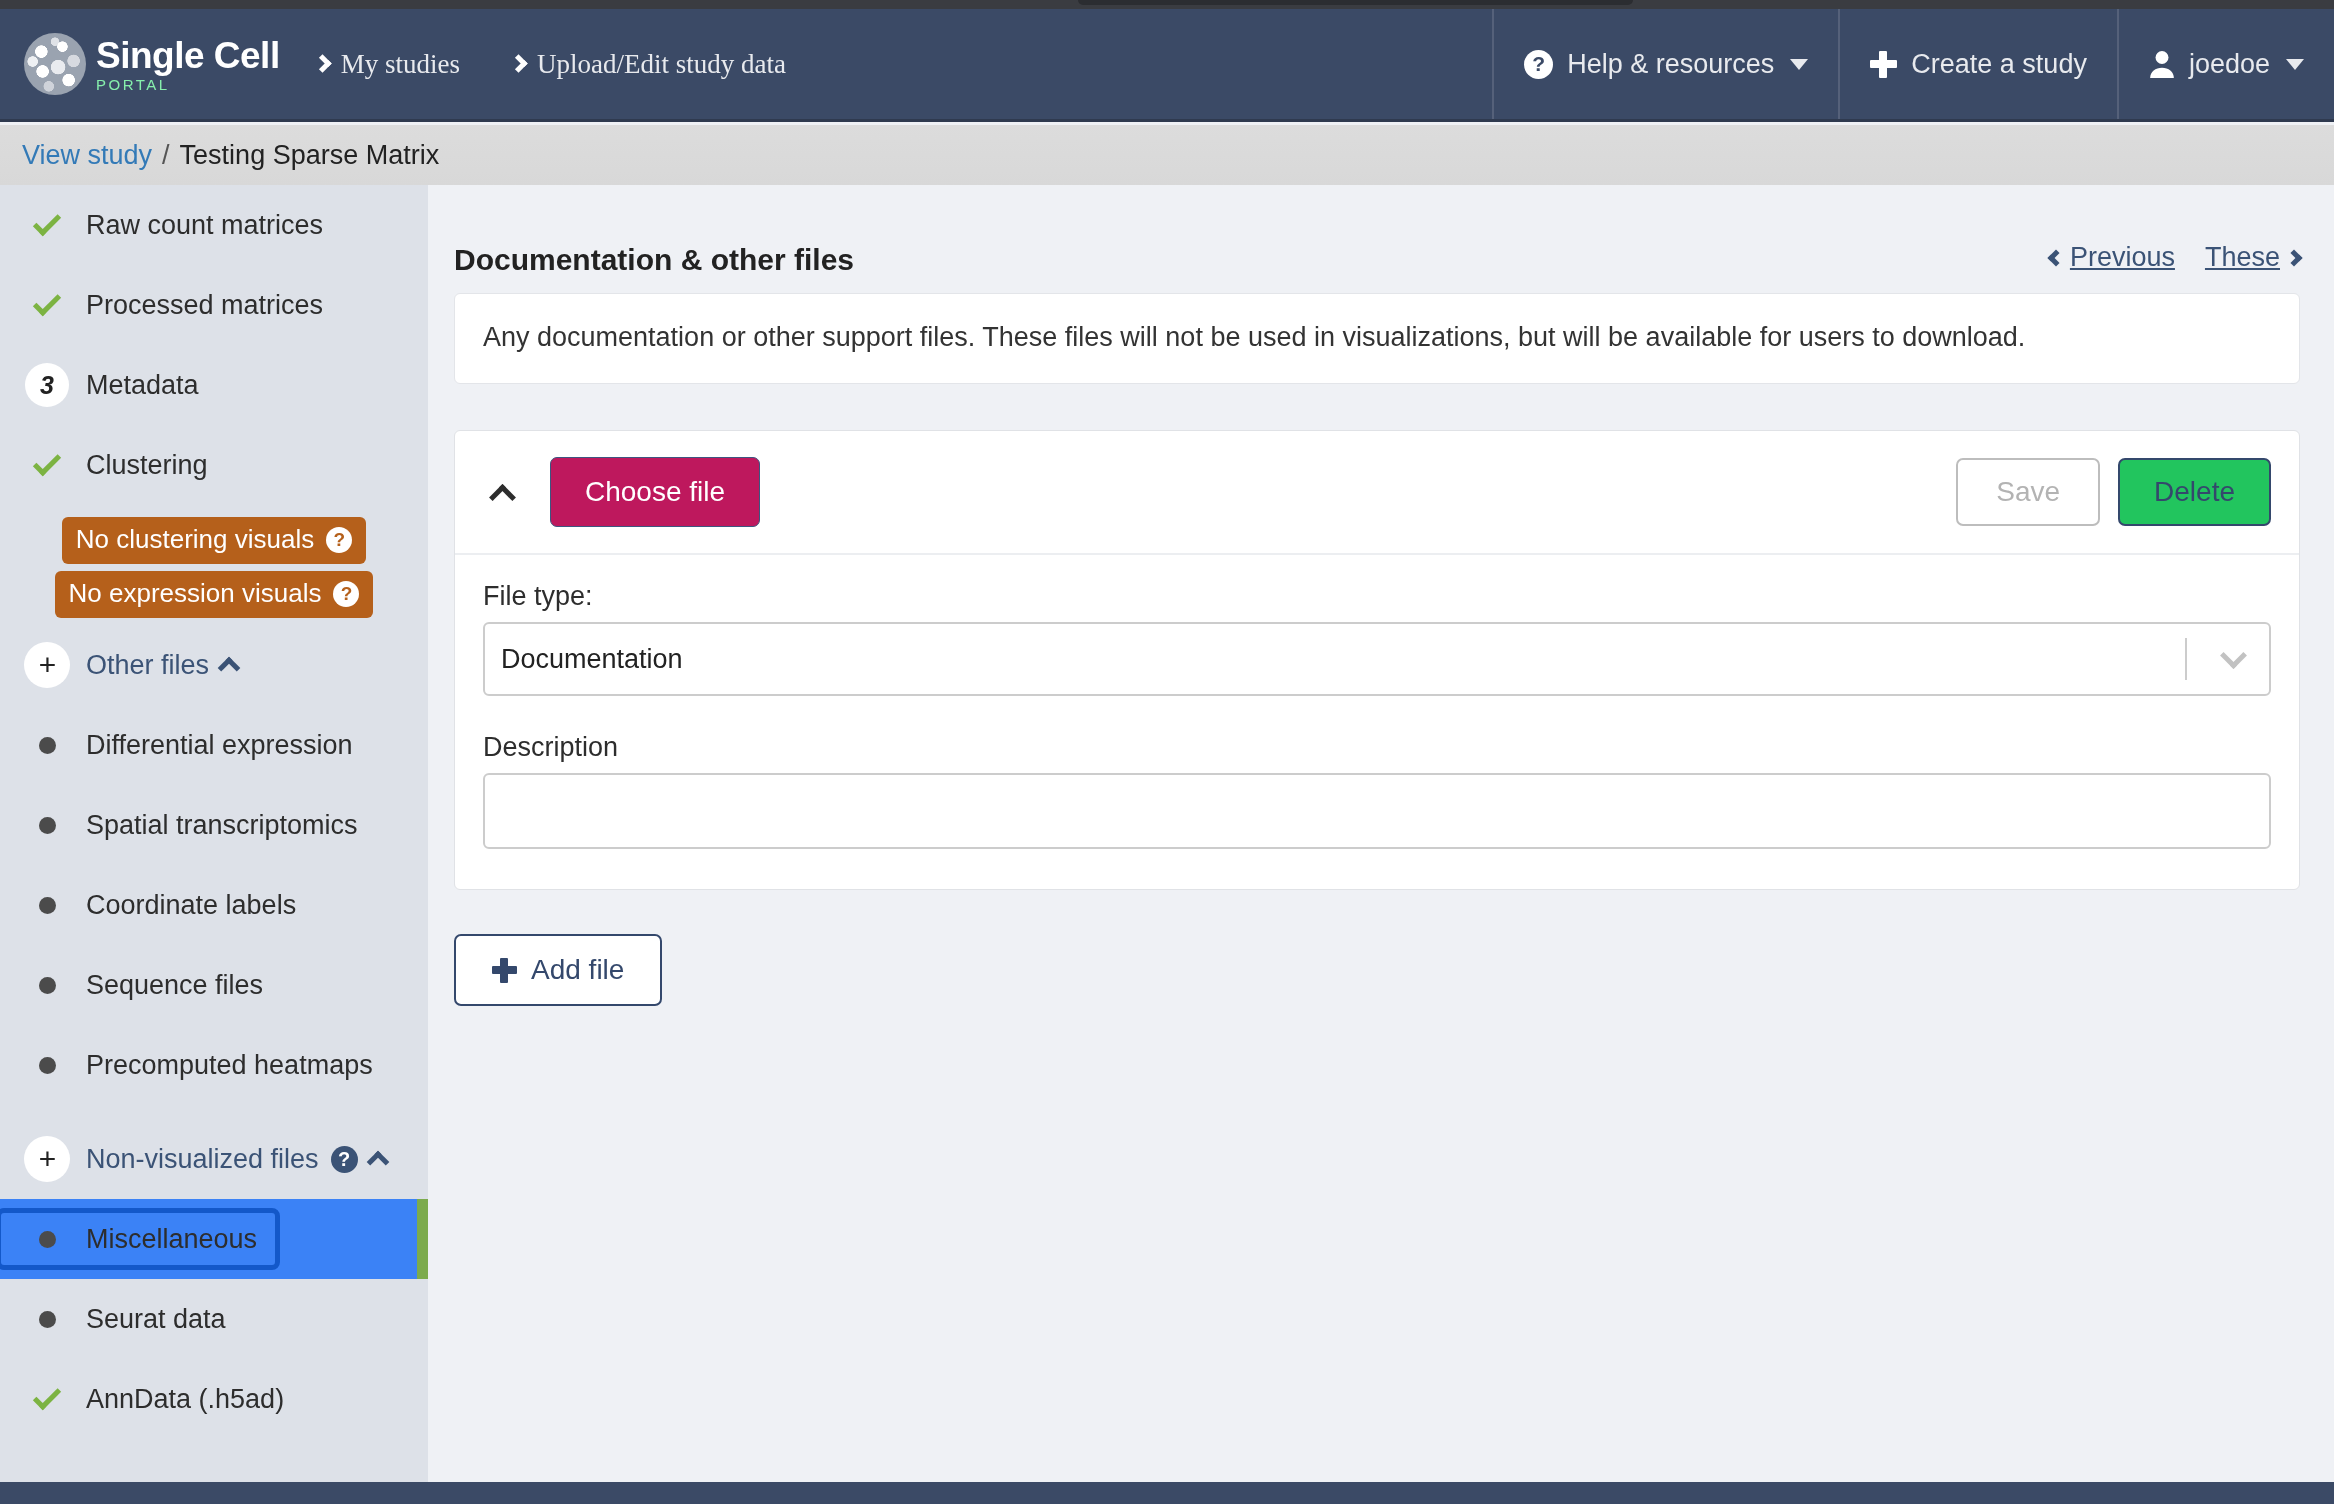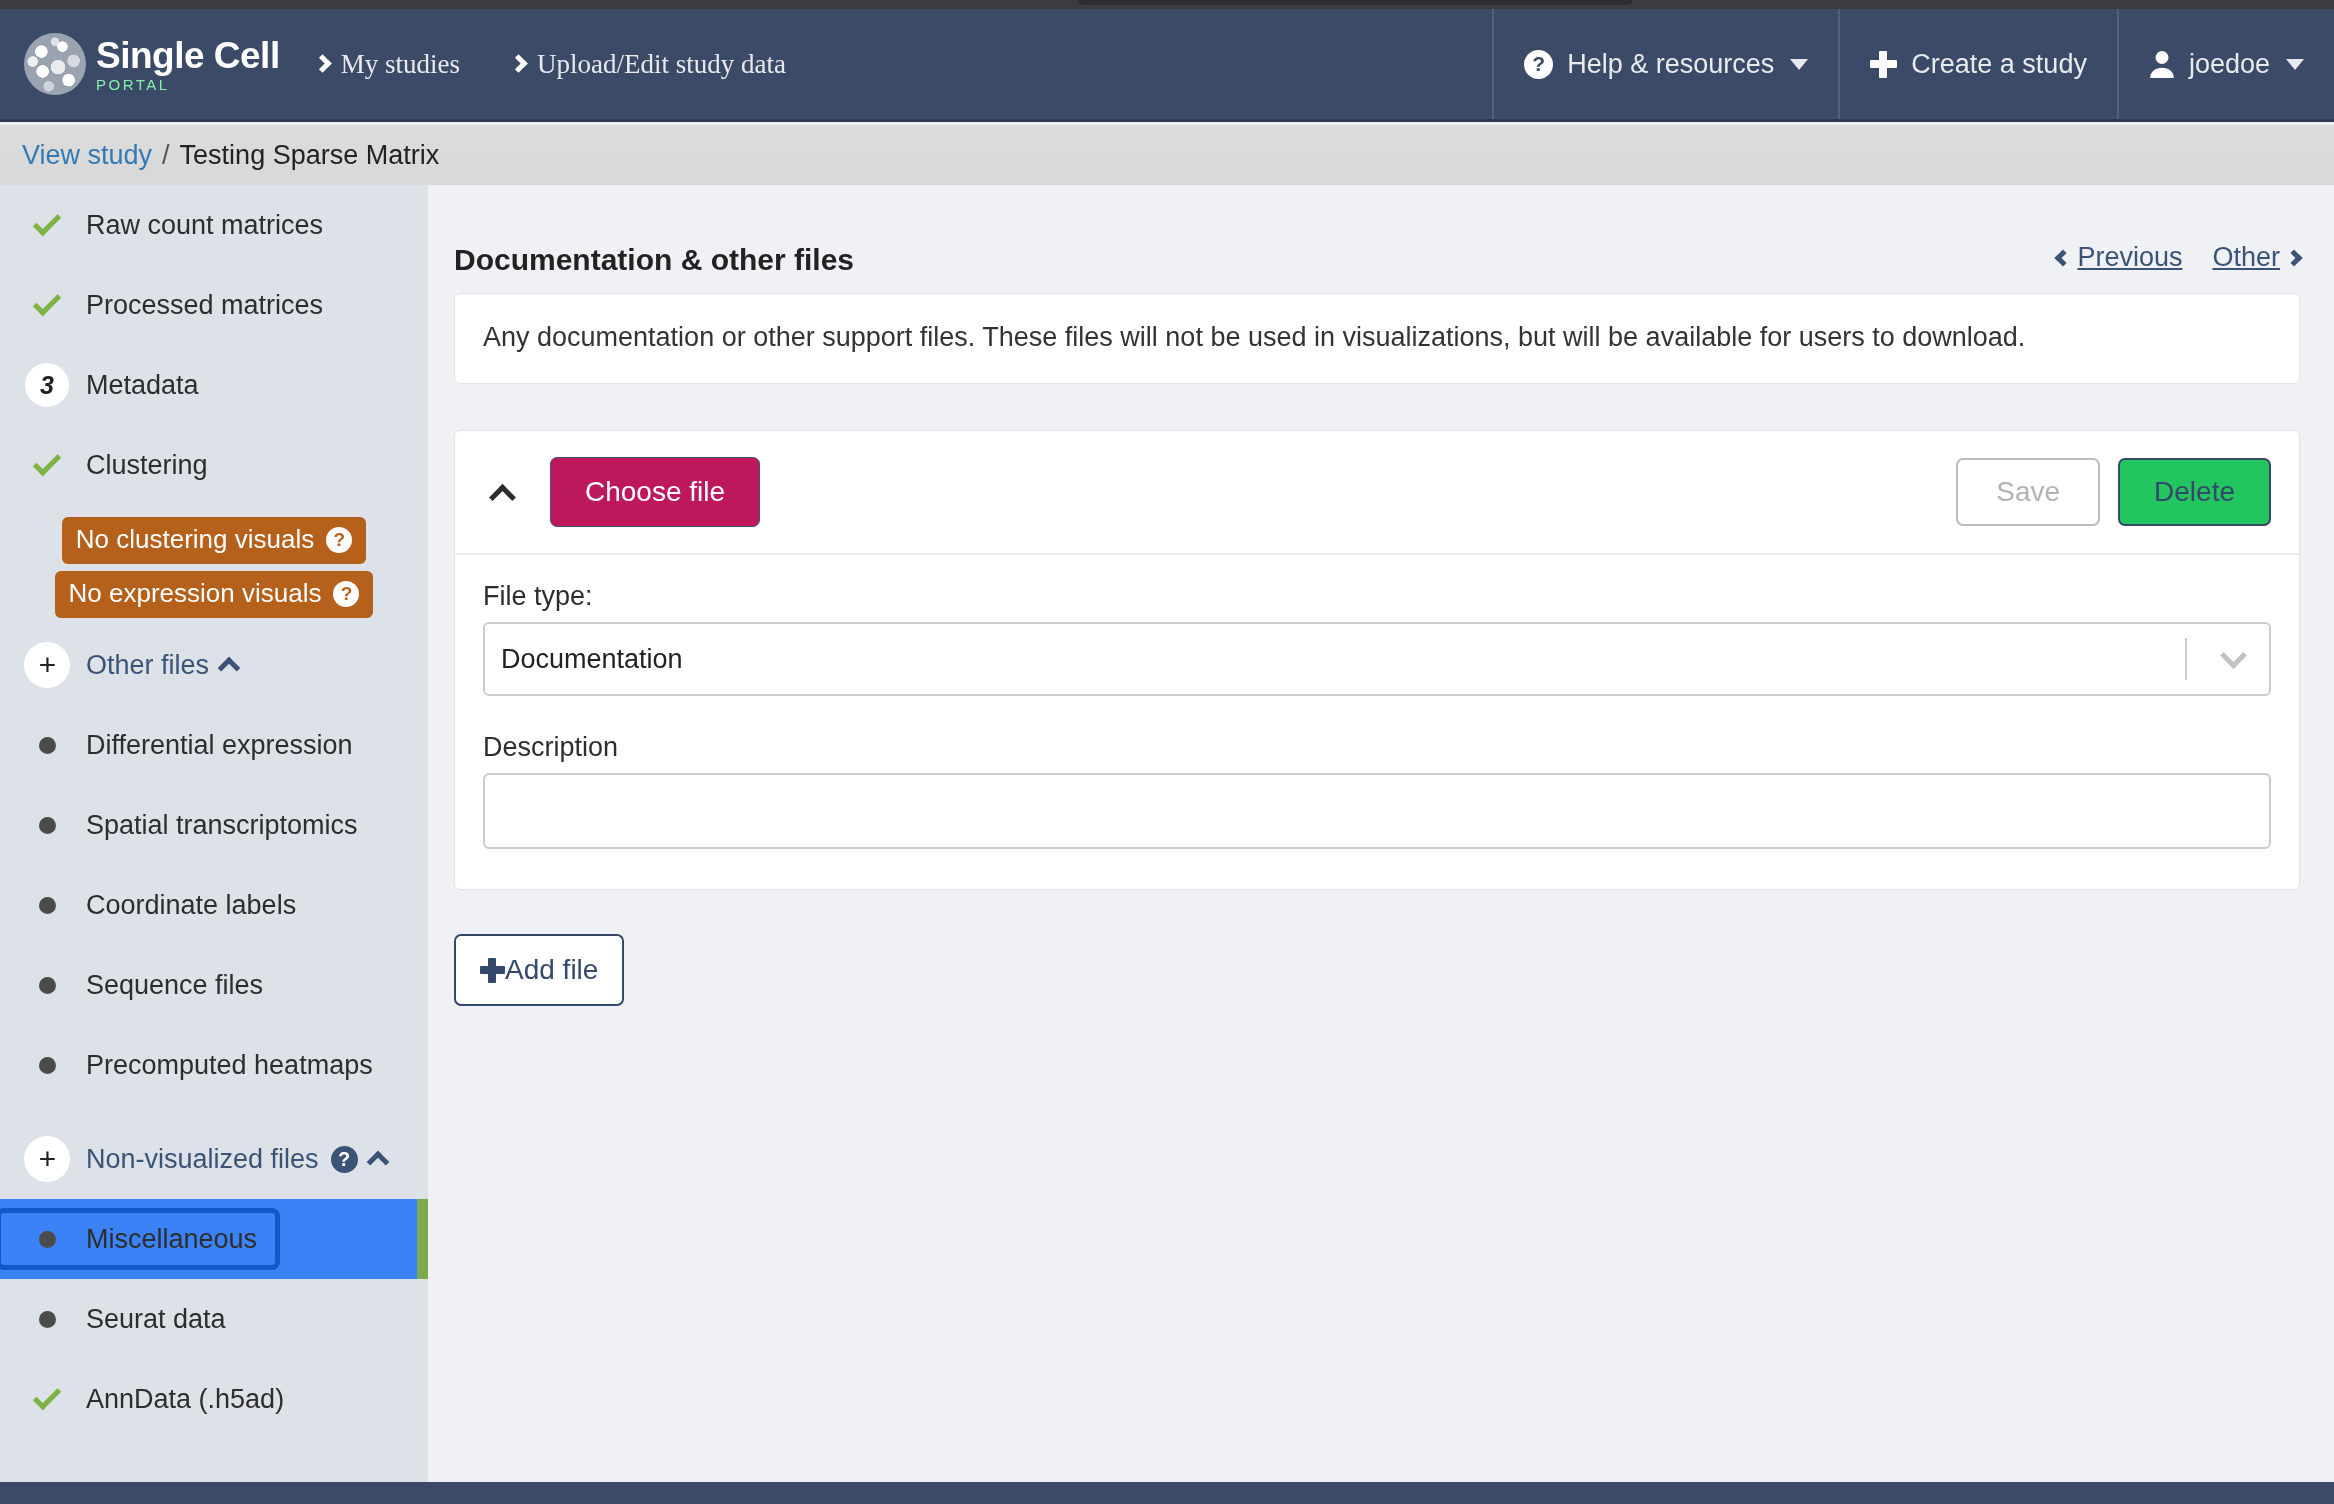--- a/index.html
+++ b/index.html
@@ -255,22 +255,22 @@
     border-right: 5px solid #c2c2c2; border-bottom: 5px solid #c2c2c2;
     transform: rotate(45deg);
   }
   .text-input {
     width: 100%; height: 76px; border: 2px solid #ccc; border-radius: 6px;
     background: #fff; font-size: 27px; color: #222; padding: 0 16px;
     font-family: "Liberation Sans", sans-serif;
   }
   .btn-addfile {
     margin-top: 44px; color: #34486c; border: 2px solid #34486c;
-    background: #fff; padding: 18px 24px;
-    display: inline-flex; align-items: center; 
+    background: #fff; padding: 18px 36px;
+    display: inline-flex; align-items: center; gap: 14px;
   }
   .plus-dark { position: relative; width: 25px; height: 25px; }
   .plus-dark::before, .plus-dark::after {
     content: ""; position: absolute; background: #34486c; border-radius: 1px;
   }
   .plus-dark::before { left: 0; top: 8px; width: 25px; height: 8px; }
   .plus-dark::after { top: 0; left: 8px; height: 25px; width: 8px; }
 
   
   .footer {
@@ -447,21 +447,21 @@
 <div class="main">
 
   <div class="main-head">
     <h1 class="main-title">Documentation &amp; other files</h1>
     <div class="pager">
       <a>
         <span class="chev-l"></span>
         <span>Previous</span>
       </a>
       <a>
-        <span>Other</span>
+        <span>These</span>
         <span class="chev-r"></span>
       </a>
     </div>
   </div>
 
   <div class="info-panel">
     <p>Any documentation or other support files. These files will not be used in visualizations, but will be available for users to download.</p>
   </div>
 
   <div class="file-card">

